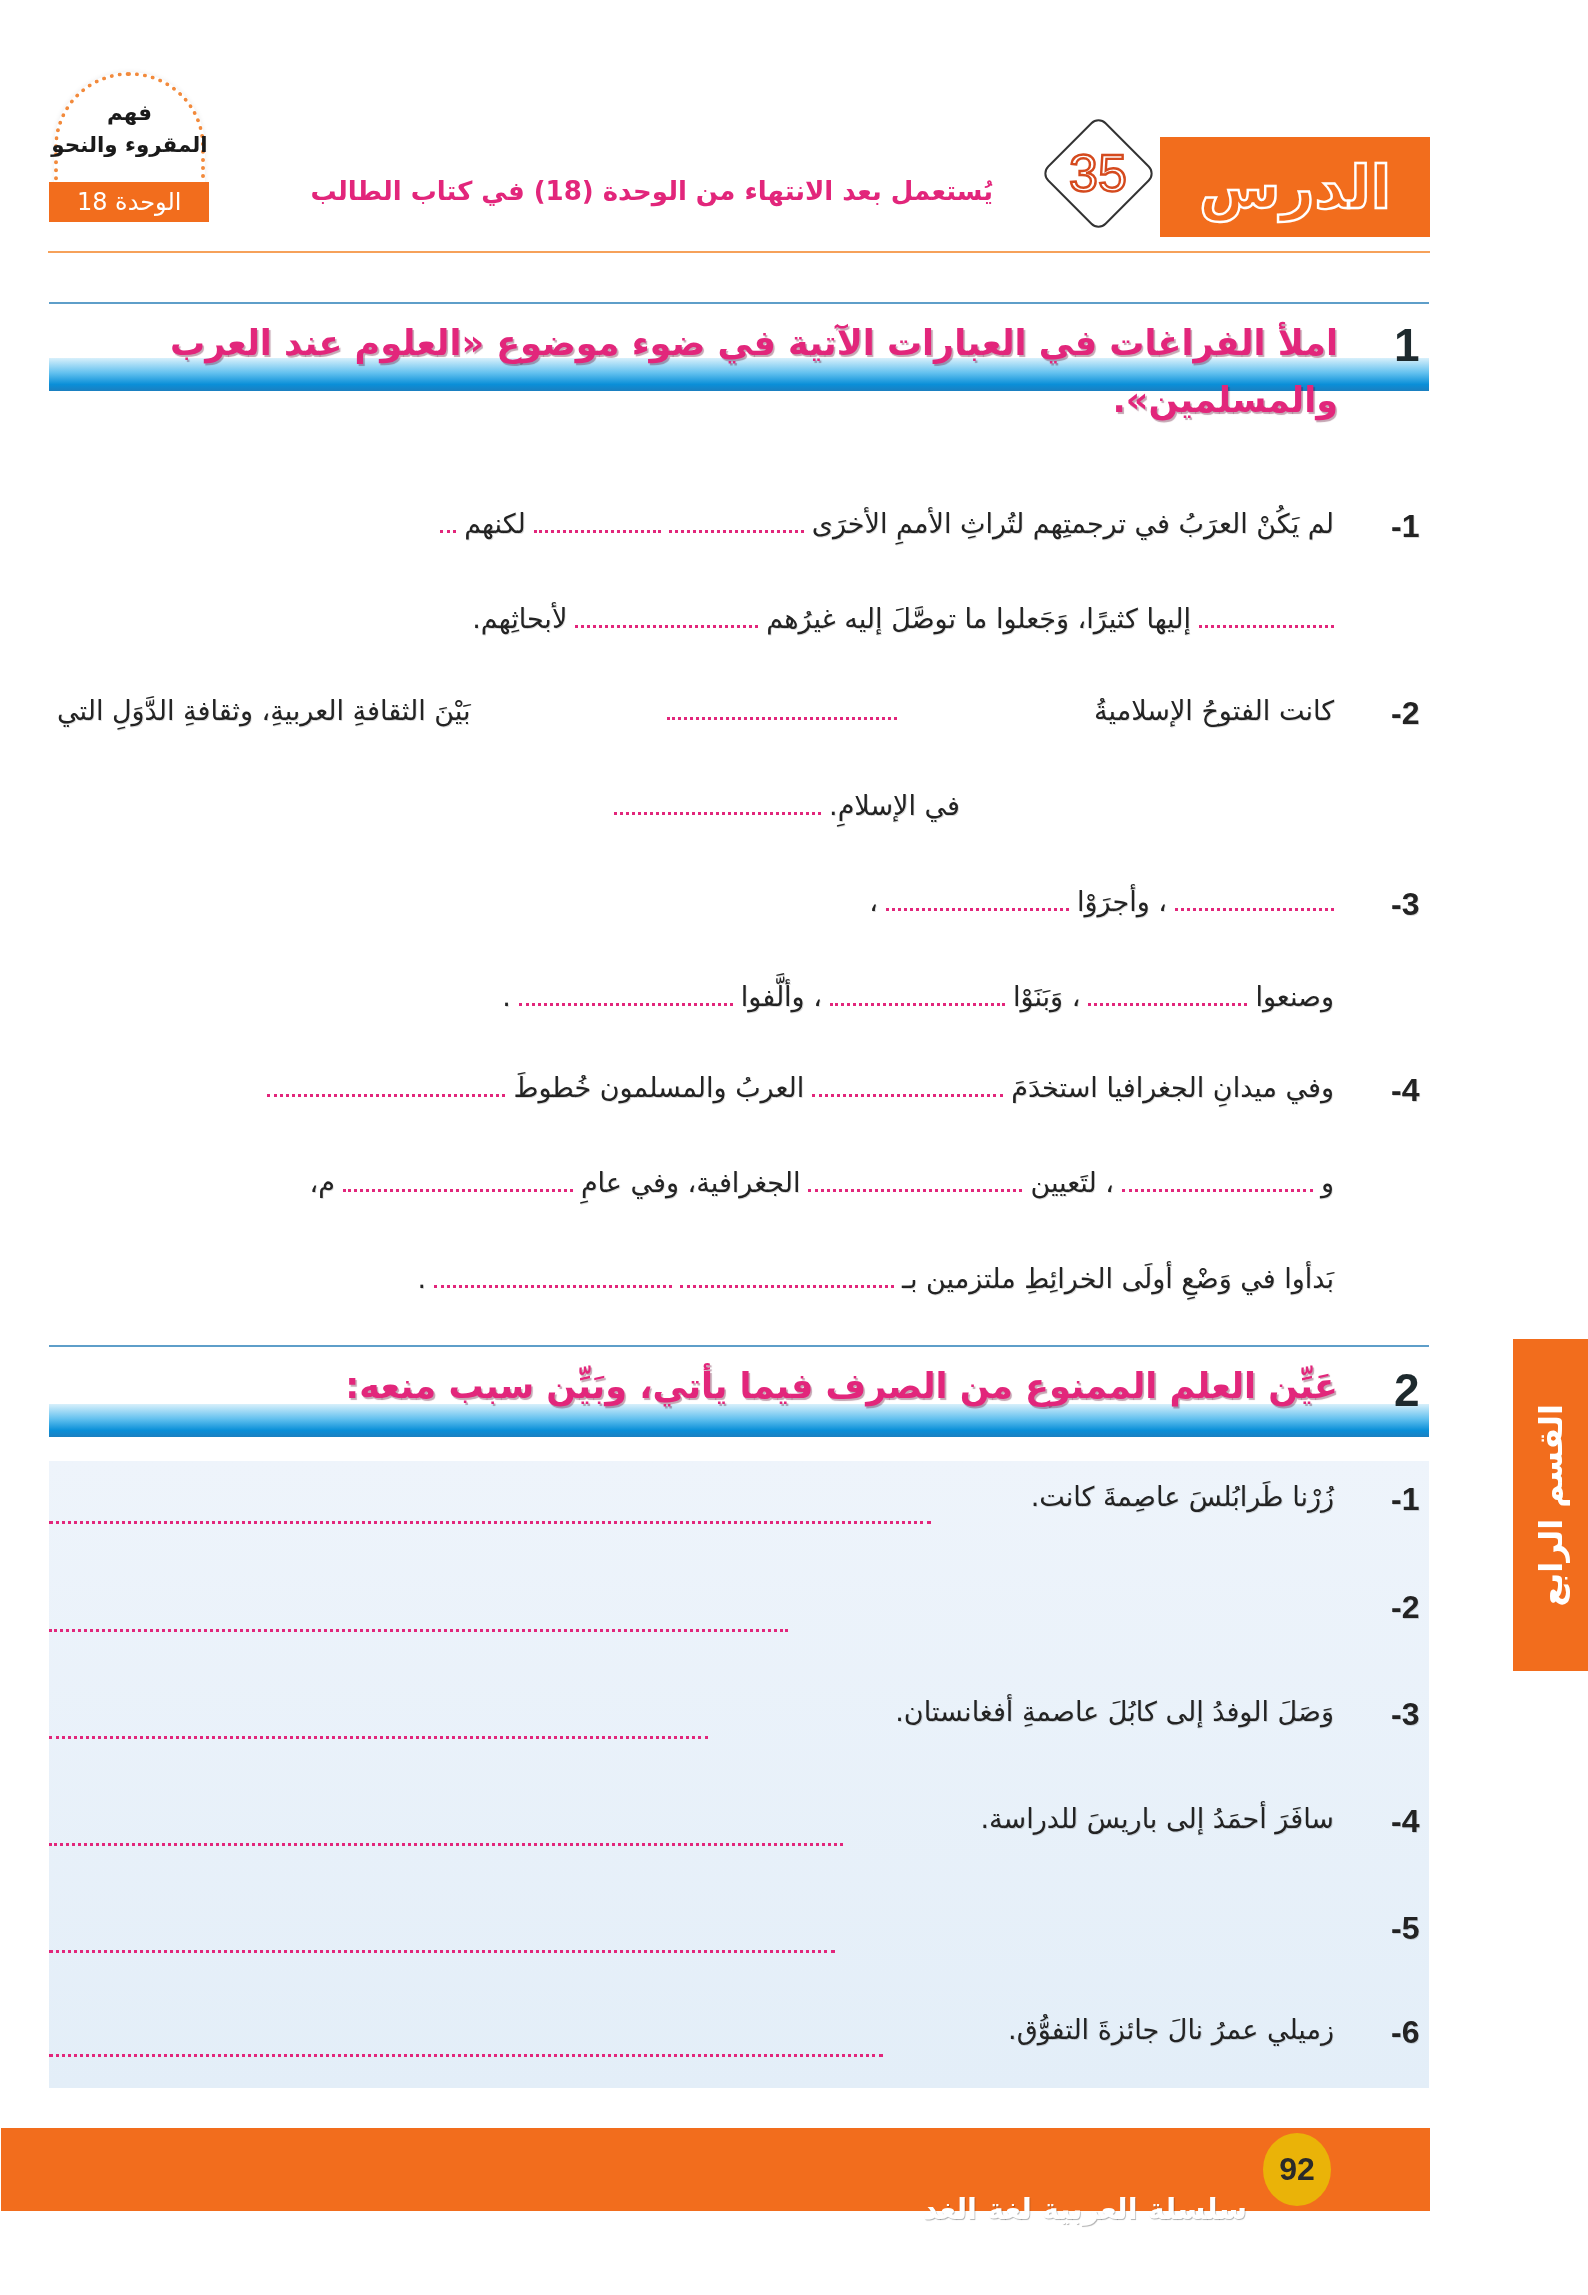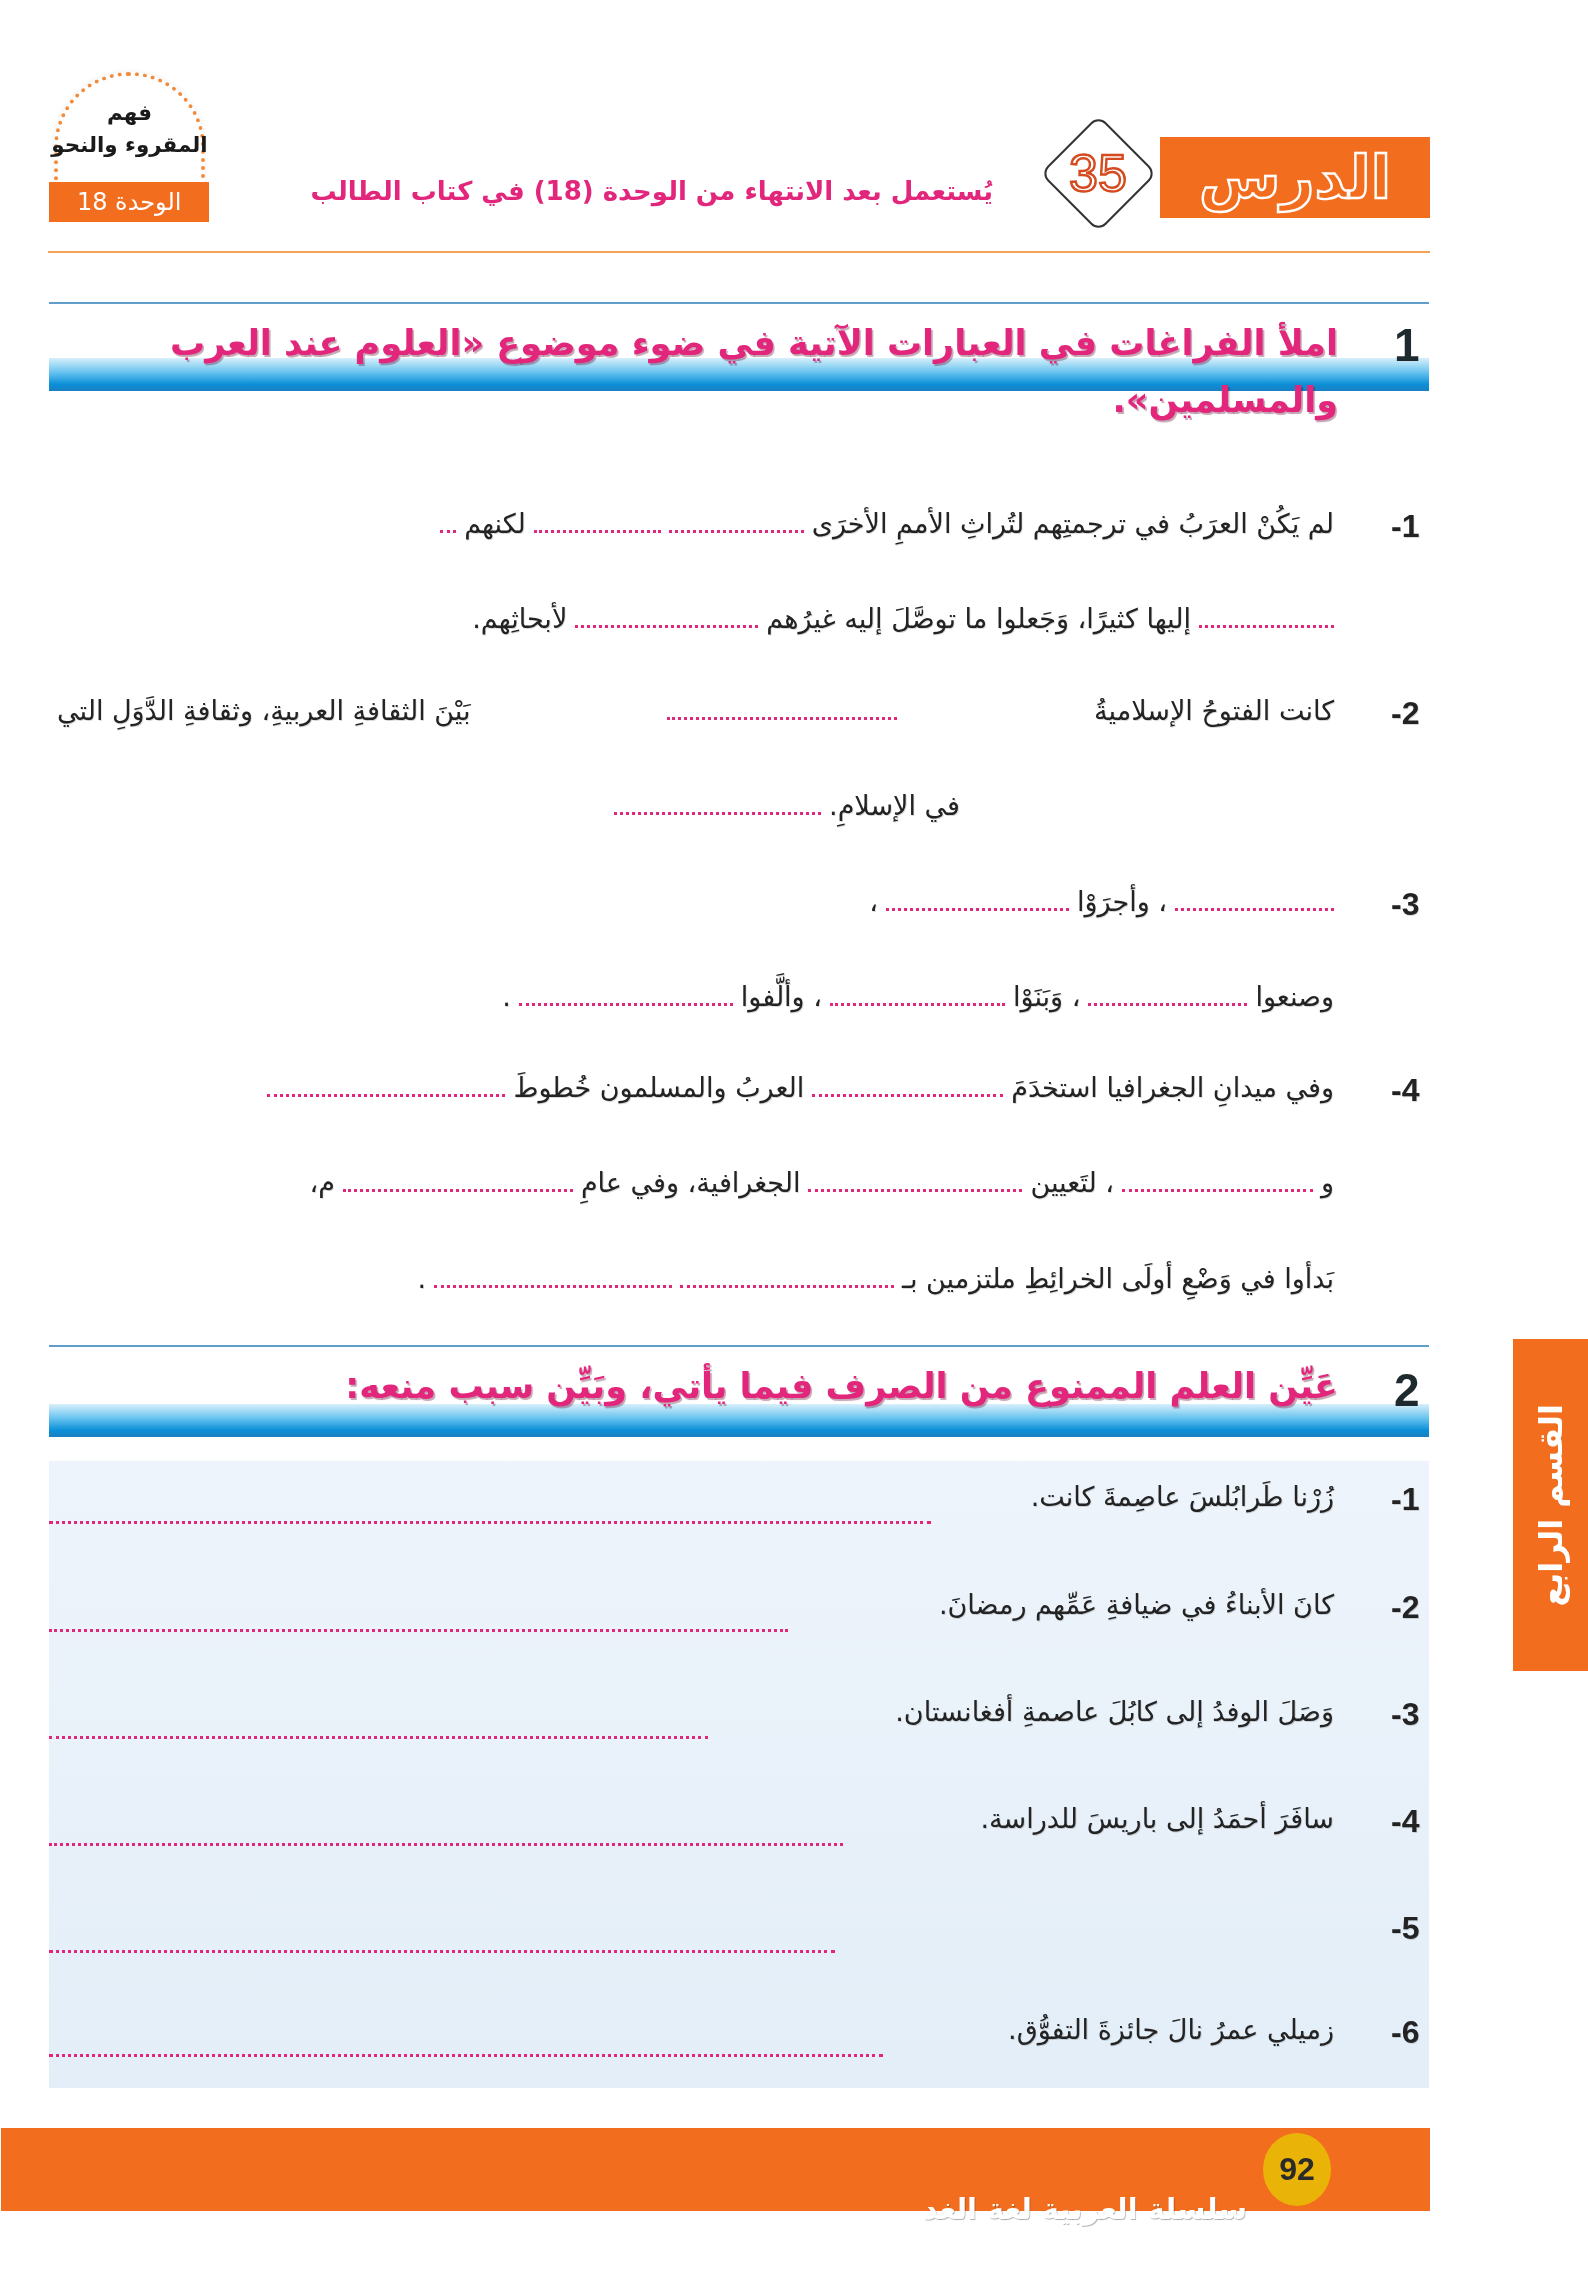--- a/index.html
+++ b/index.html
@@ -1,21 +1,21 @@
 <!DOCTYPE html>
 <html lang="ar" dir="rtl" style="font-size:12.7px"><head>
 <meta charset="utf-8">
 <style>
   * { box-sizing: border-box; margin: 0; padding: 0; }
   html, body { width: 1589px; height: 2295px; background: #ffffff; overflow: hidden; }
   body { position: relative; font-family: "DejaVu Sans", "Liberation Sans", sans-serif; color: #222; }
 
   
   .lesson-bar {
-    position: absolute; left: 1160px; top: 137px; width: 270px; height: 81px;
+    position: absolute; left: 1160px; top: 137px; width: 270px; height: 100px;
     background: #f26d1d;
     display: flex; align-items: center; justify-content: center;
   }
   .lesson-word {
     font-family: "DejaVu Sans", sans-serif; font-weight: bold; font-size: 59px;
     color: #f26d1d; -webkit-text-stroke: 2.4px #ffffff; letter-spacing: 1.6px;
     line-height: 1;
   }
   .lesson-diamond {
     position: absolute; left: 1039px; top: 114px; width: 118px; height: 118px;
@@ -227,23 +227,20 @@
 <div class="item" style="top:1481px;height:48px">
   <div class="idx">-1</div>
   <div class="line">
     <span>زُرْنا طَرابُلسَ عاصِمةَ كانت.</span>
   </div>
   <div class="answer-line" style="top:40px;width:882px"></div>
 </div>
 
 <div class="item" style="top:1589px;height:48px">
   <div class="idx">-2</div>
-  <div class="line">
-    <span>كانَ الأبناءُ في ضيافةِ عَمِّهم رمضانَ.</span>
-  </div>
   <div class="answer-line" style="top:40px;width:739px"></div>
 </div>
 
 <div class="item" style="top:1696px;height:48px">
   <div class="idx">-3</div>
   <div class="line">
     <span>وَصَلَ الوفدُ إلى كابُلَ عاصمةِ أفغانستان.</span>
   </div>
   <div class="answer-line" style="top:40px;width:659px"></div>
 </div>

